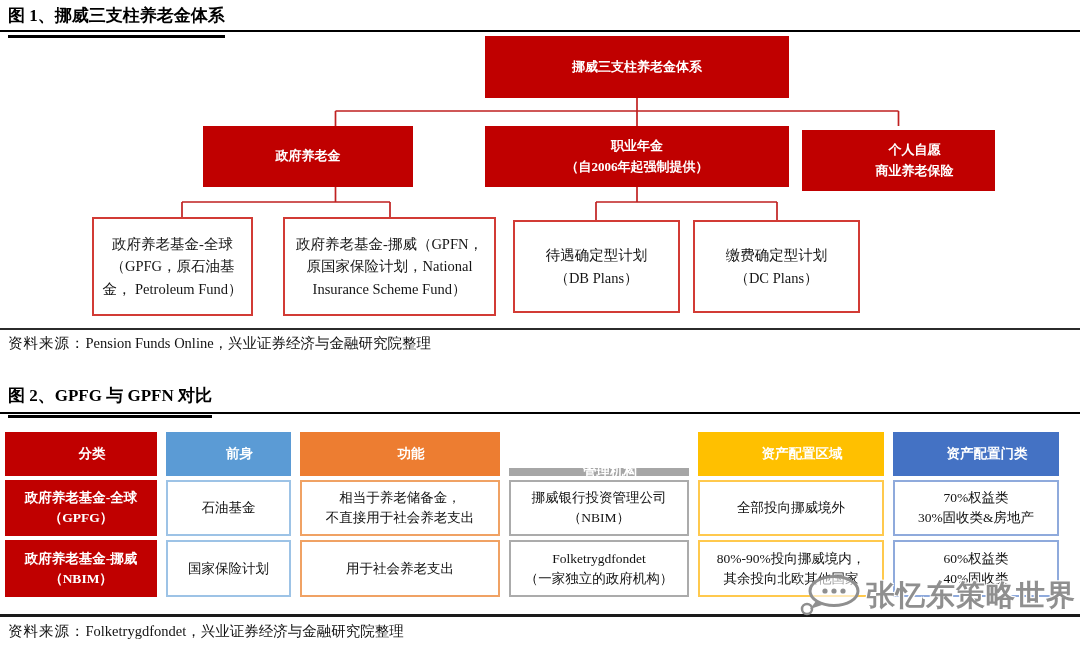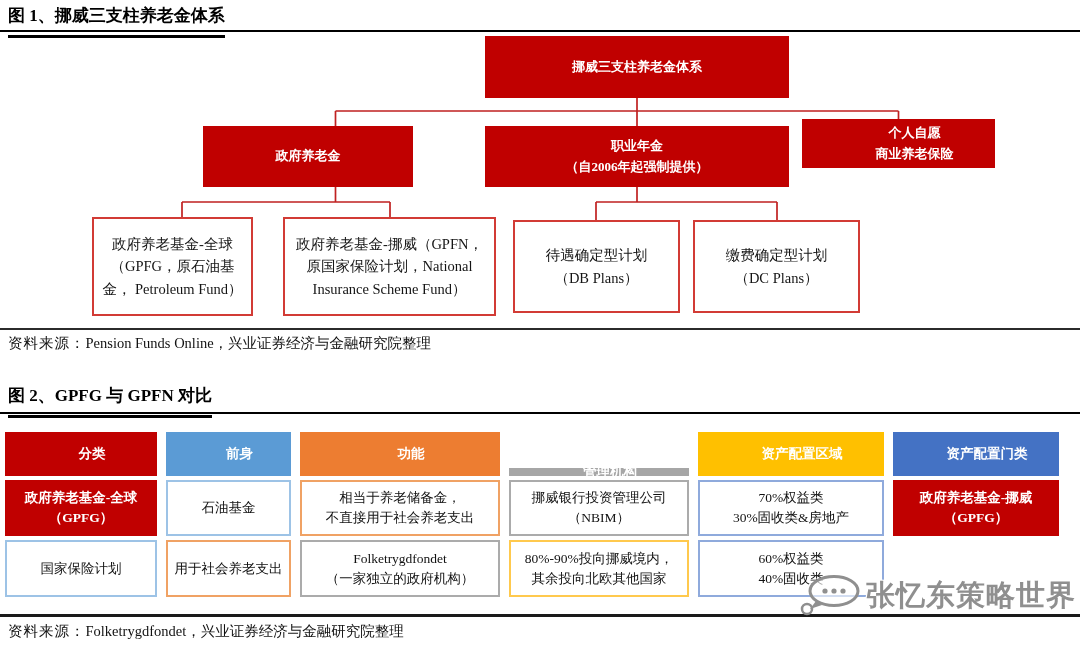--- a/index.html
+++ b/index.html
@@ -89,21 +89,21 @@
              M637,157 L637,172
              M596,172 L777,172
              M596,172 L596,190  M777,172 L777,190" stroke="#C02121" stroke-width="1.7" fill="none"></path>
   </svg>
 
   <div class="node filled" style="left:485px;top:6px;width:304px;height:62px;">挪威三支柱养老金体系</div>
 
   <div class="node filled" style="left:203px;top:96px;width:210px;height:61px;">政府养老金</div>
   <div class="node filled" style="left:485px;top:96px;width:304px;height:61px;">职业年金
 （自2006年起强制提供）</div>
-  <div class="node filled" style="left:802px;top:89px;width:193px;height:49px;padding-left:32px;">个人自愿
+  <div class="node filled" style="left:802px;top:100px;width:193px;height:61px;padding-left:32px;">个人自愿
 商业养老保险</div>
 
   <div class="node outline" style="left:92px;top:187px;width:161px;height:99px;">政府养老基金-全球（GPFG，原石油基金， Petroleum Fund）</div>
   <div class="node outline" style="left:283px;top:187px;width:213px;height:99px;">政府养老基金-挪威（GPFN，原国家保险计划，National Insurance Scheme Fund）</div>
   <div class="node outline" style="left:513px;top:190px;width:167px;height:93px;">待遇确定型计划
 （DB Plans）</div>
   <div class="node outline" style="left:693px;top:190px;width:167px;height:93px;">缴费确定型计划
 （DC Plans）</div>
 </div>
 
@@ -124,25 +124,26 @@
   <div class="cell th c4">资产配置区域</div>
   <div class="cell th c5">资产配置门类</div>
 
   <div class="cell td c0">政府养老基金-全球
 （GPFG）</div>
   <div class="cell td c1">石油基金</div>
   <div class="cell td c2">相当于养老储备金，
 不直接用于社会养老支出</div>
   <div class="cell td c3">挪威银行投资管理公司
 （NBIM）</div>
+  <div class="cell td c4">全部投向挪威境外</div>
   <div class="cell td c5">70%权益类
 30%固收类&amp;房地产</div>
 
   <div class="cell td c0">政府养老基金-挪威
-（GPFG）</div>
+（NBIM）</div>
   <div class="cell td c1">国家保险计划</div>
   <div class="cell td c2">用于社会养老支出</div>
   <div class="cell td c3">Folketrygdfondet
 （一家独立的政府机构）</div>
   <div class="cell td c4">80%-90%投向挪威境内，
 其余投向北欧其他国家</div>
   <div class="cell td c5">60%权益类
 40%固收类</div>
 </div>
 

